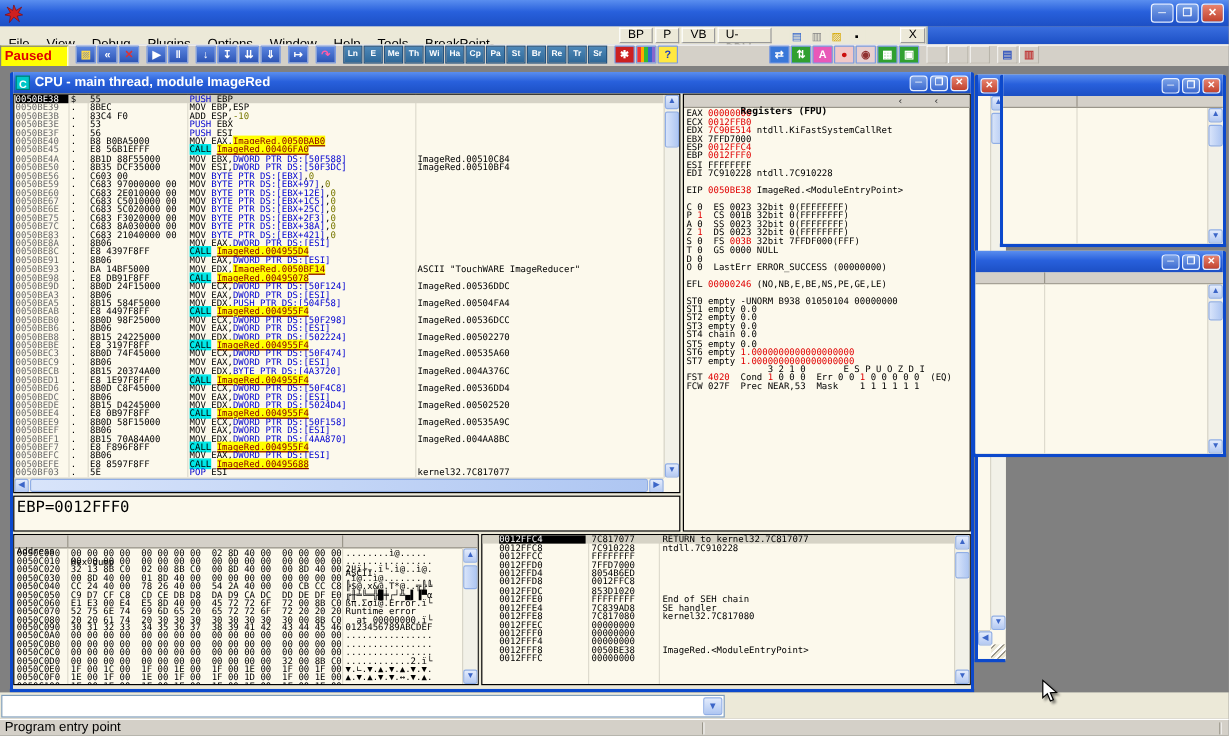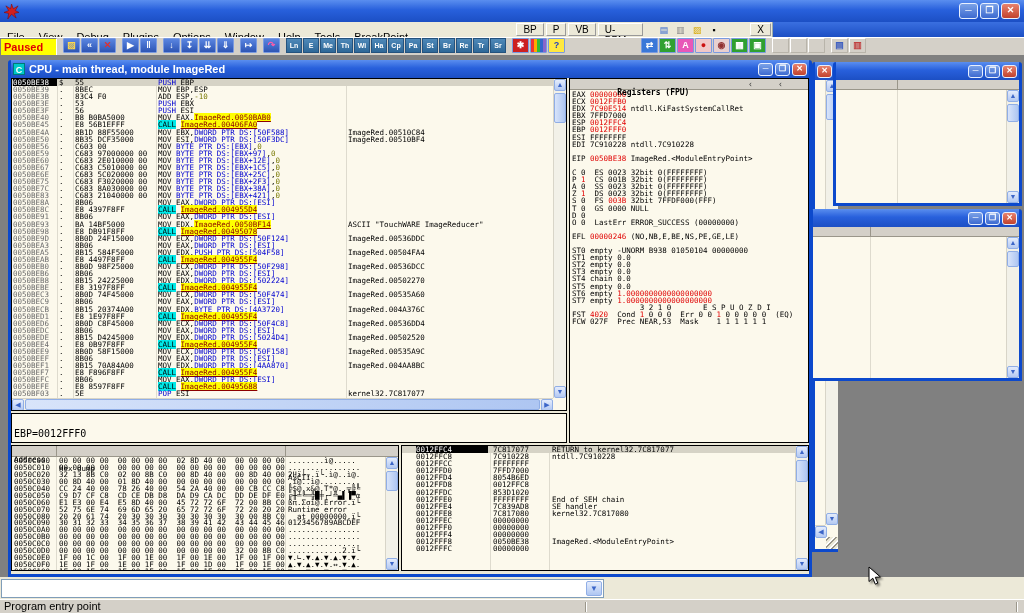--- a/index.html
+++ b/index.html
@@ -93,21 +93,21 @@
   .hrow,.srow { position:relative; height:6.95px; line-height:7px; font-size:7.5px;
     font-family:"DejaVu Sans Mono",monospace; white-space:pre; color:#000; }
   .h-addr { position:absolute; left:2px; } .h-hex { position:absolute; left:47px; } .h-ascii { position:absolute; left:276px; }
   .srow { height:7.1px; }
   .s-addr { position:absolute; left:14px; width:72px; }
   .srow.sel { background:#D6D3C6; }
   .srow.sel .s-addr { background:#000; color:#fff; }
   .s-val { position:absolute; left:91px; } .s-cmt { position:absolute; left:150px; }
 
   
-  #info-pane-text { font-size:10px; font-family:"DejaVu Sans Mono",monospace; white-space:pre; padding:2px 0 0 2px;margin-top:12px; }
+  #info-pane-text { font-size:13px; font-family:"DejaVu Sans Mono",monospace; white-space:pre; padding:2px 0 0 2px; }
 
   
   #cmdbar { position:absolute; left:0; top:577px; width:1024px; height:22px; background:#ECE9D8; }
   #combo { position:absolute; left:1px; top:2px; width:603px; height:19px; background:#fff;
     border:1px solid #7F9DB9; }
   #combo-btn { position:absolute; right:1px; top:1px; width:16px; height:15px;
     background:linear-gradient(180deg,#E4ECFC,#AEC6F2); border:1px solid #90AEE6; border-radius:2px;
     color:#3C66C8; font-size:8px; text-align:center; line-height:14px; }
   #statusbar { position:absolute; left:0; top:599px; width:1024px; height:14px; background:#D4D0C8;
     border-top:1px solid #fff; font-size:11px; color:#000; }

